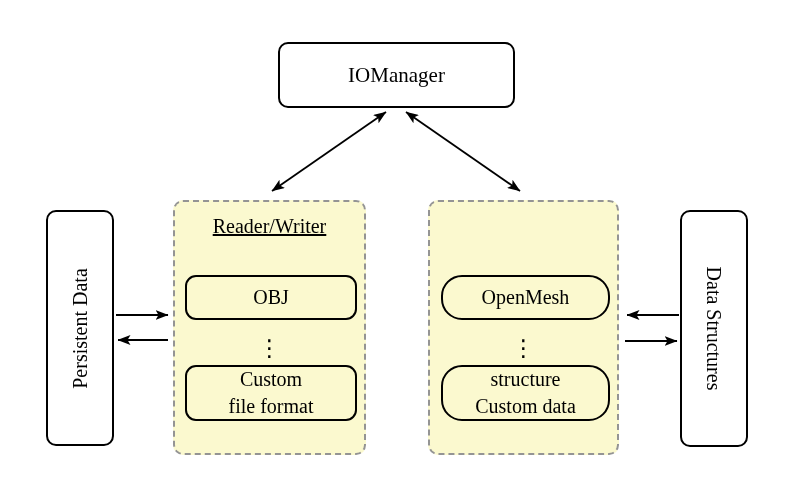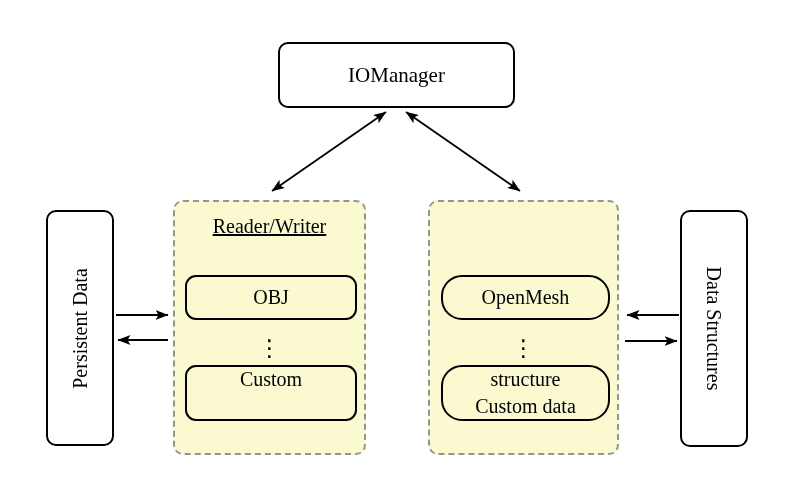--- a/index.html
+++ b/index.html
@@ -133,20 +133,21 @@
   </div>
 
   <div class="group-container group-left">
     <div class="group-title">Reader/Writer</div>
     <div class="format-box row1">
       <span>OBJ</span>
     </div>
     <div class="ellipsis">⋮</div>
     <div class="format-box row2">
       <span>Custom</span>
+      <span>file format</span>
     </div>
   </div>
 
   <div class="group-container group-right">
     <div class="format-box row1">
       <span>OpenMesh</span>
     </div>
     <div class="ellipsis">⋮</div>
     <div class="format-box row2">
       <span>structure</span>

